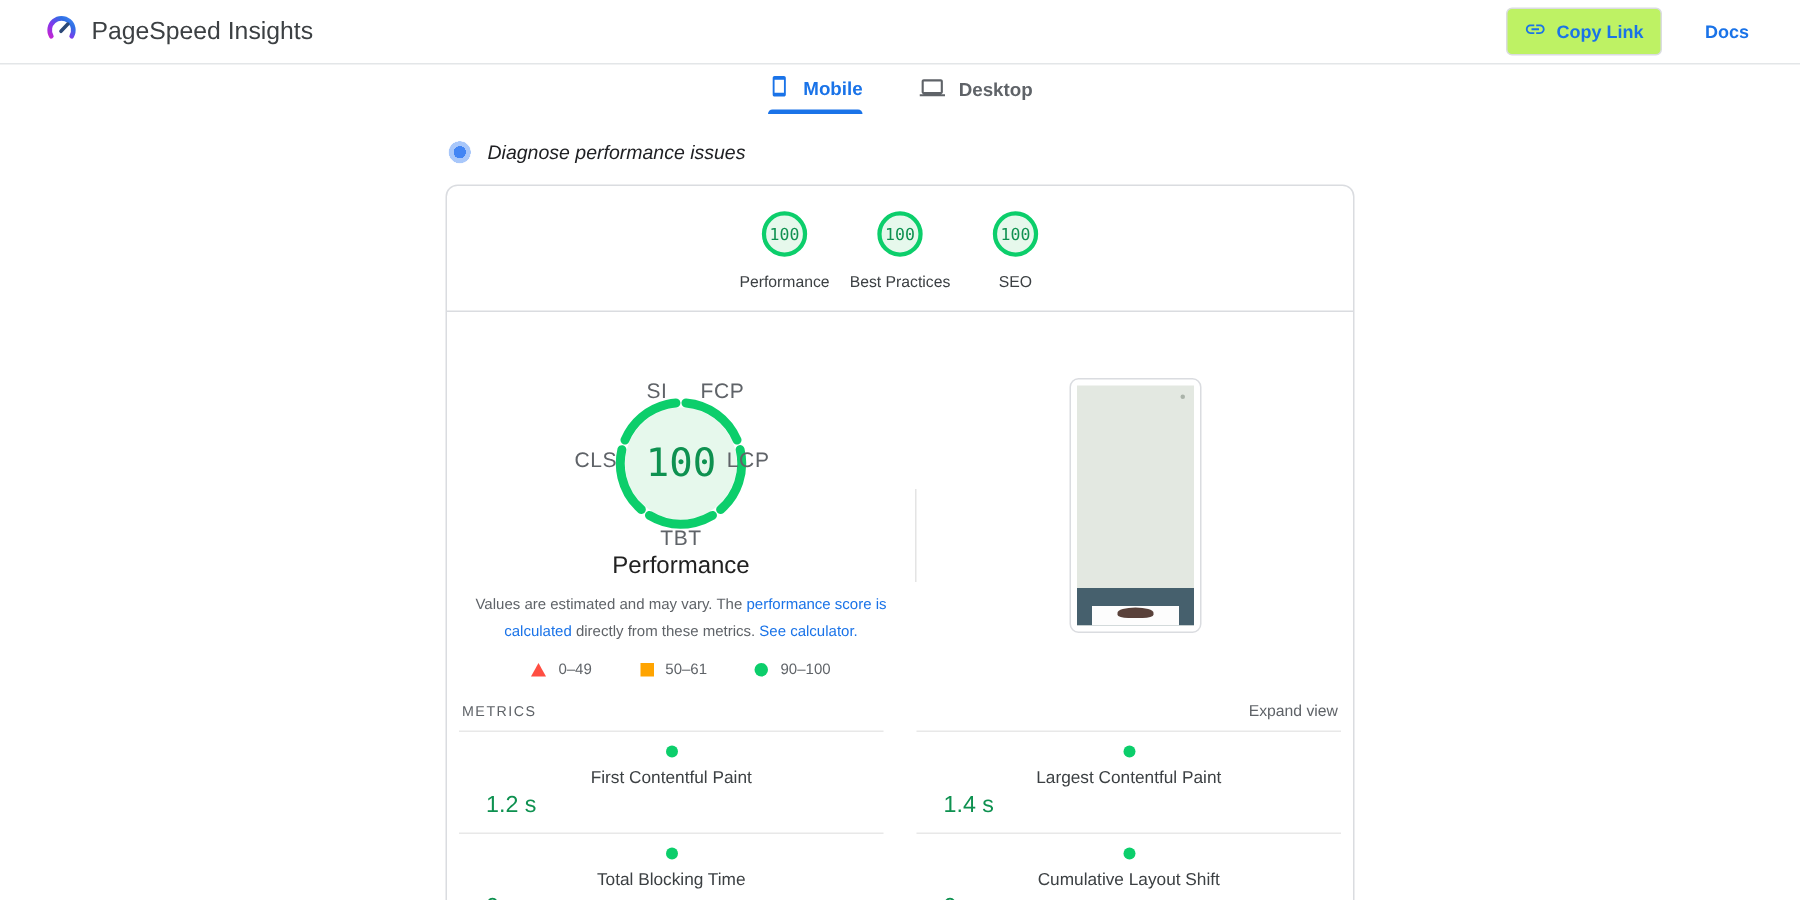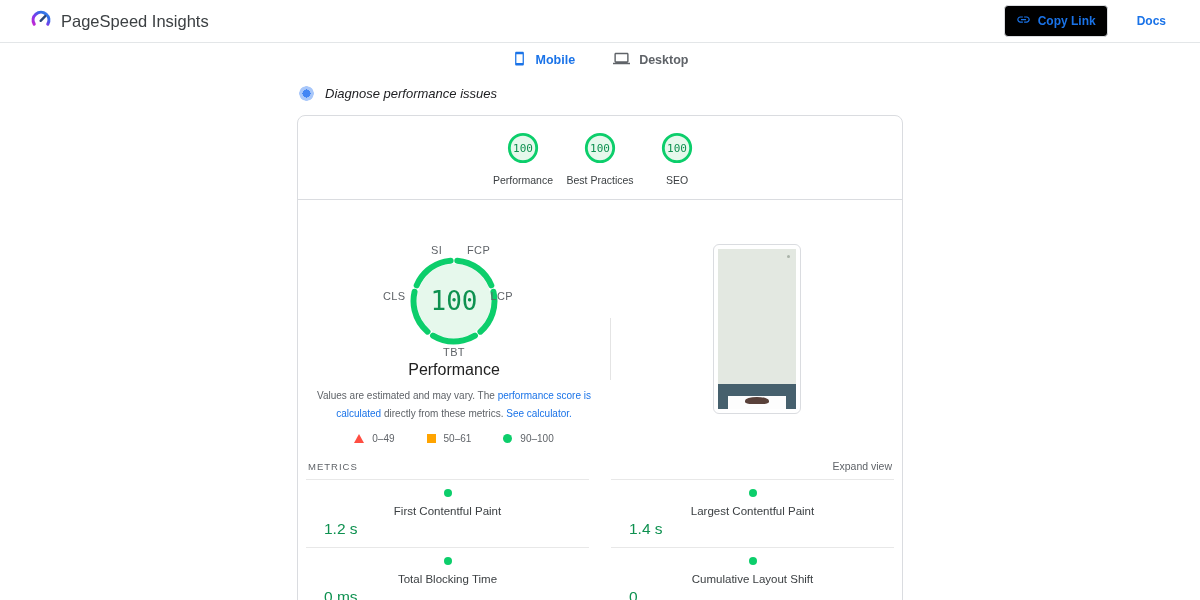--- a/index.html
+++ b/index.html
@@ -5,29 +5,29 @@
   * { box-sizing: border-box; margin: 0; padding: 0; }
   html, body { width: 1200px; height: 600px; overflow: hidden; background: #fff;
     font-family: "Liberation Sans", sans-serif; color: #202124; }
 
   
   .app-header { height: 43px; display: flex; align-items: center; justify-content: space-between;
     padding: 0 28px; border-bottom: 1px solid #e3e6e8; }
   .brand { display: flex; align-items: center; gap: 9px; padding-left: 2px; }
   .brand-title { font-size: 16.5px; color: #3c4043; }
   .header-actions { display: flex; align-items: center; }
-  .copy-link-btn { display: flex; align-items: center; gap: 7px; background: #000000;
+  .copy-link-btn { display: flex; align-items: center; gap: 7px; background: #bef264;
     border: 1px solid #dadce0; border-radius: 4px; padding: 6px 11px; color: #1a73e8;
     font-size: 12px; font-weight: bold; cursor: pointer; font-family: inherit; }
   .docs-link { margin-left: 29px; margin-right: 6px; color: #1a73e8; font-size: 12px;
     font-weight: bold; text-decoration: none; cursor: pointer; }
 
   
   .tabs { display: flex; justify-content: center; gap: 38px; padding-top: 7px; }
-  .tab { display: flex; align-items: center; cursor: pointer; }
+  .tab { display: flex; flex-direction: column; align-items: flex-end; cursor: pointer; }
   .tab-content { display: flex; align-items: center; gap: 9px; font-size: 12.5px; font-weight: bold; }
   .tab-underline { height: 3px; width: 100%; margin-top: 5px; border-radius: 3px 3px 0 0; background: transparent; }
   .tab.active .tab-content { color: #1a73e8; }
   .tab.active .tab-underline { background: #1a73e8; }
   .tab:not(.active) .tab-content { color: #5f6368; }
 
   
   .diagnose-row { width: 606px; margin: 16px auto 14px; display: flex; align-items: center;
     gap: 11px; padding-left: 2px; }
   .radar-icon { width: 15px; height: 15px; border-radius: 50%;
@@ -51,21 +51,21 @@
   .main-row { display: flex; padding-top: 44px; }
   .main-left { flex: 1; display: flex; flex-direction: column; align-items: center; }
   .v-divider { width: 1px; height: 62px; background: #e4e4e4; align-self: center; margin-top: 10px; }
   .main-right { flex: 1; display: flex; justify-content: center; align-items: flex-start; }
 
   .gauge-box { position: relative; width: 150px; height: 114px; }
   .gauge-box svg.gauge { position: absolute; left: 29px; top: 11px; width: 92px; height: 92px; }
   .gauge-score { position: absolute; left: 29px; top: 11px; width: 92px; height: 92px;
     display: flex; align-items: center; justify-content: center;
     font-family: "DejaVu Sans Mono", monospace; font-size: 26px; color: #0e9150; }
-  .gauge-label { position: absolute; font-size: 11px; color: #5f6368; letter-spacing: .4px; }
+  .gauge-label { position: absolute; font-size: 14px; color: #5f6368; letter-spacing: .4px; }
   .gl-si  { left: 52px; top: 0; }
   .gl-fcp { left: 88px; top: 0; }
   .gl-lcp { right: 16px;  top: 46px; }
   .gl-cls { left: 4px;  top: 46px; }
   .gl-tbt { left: 50%; transform: translateX(-50%); bottom: 0; }
 
   .gauge-title { margin-top: 3px; font-size: 16px; color: #212121; }
   .disclaimer { width: 312px; margin-top: 8px; text-align: center; font-size: 10px;
     line-height: 1.75; color: #5f6368; }
   .disclaimer a { color: #1a73e8; text-decoration: none; cursor: pointer; }

